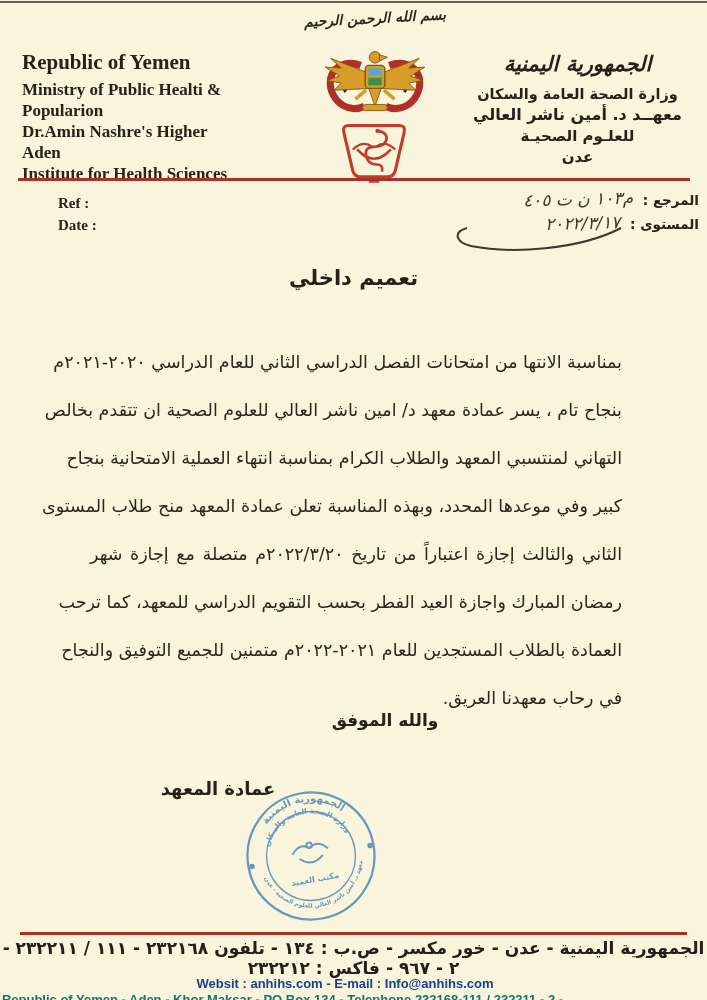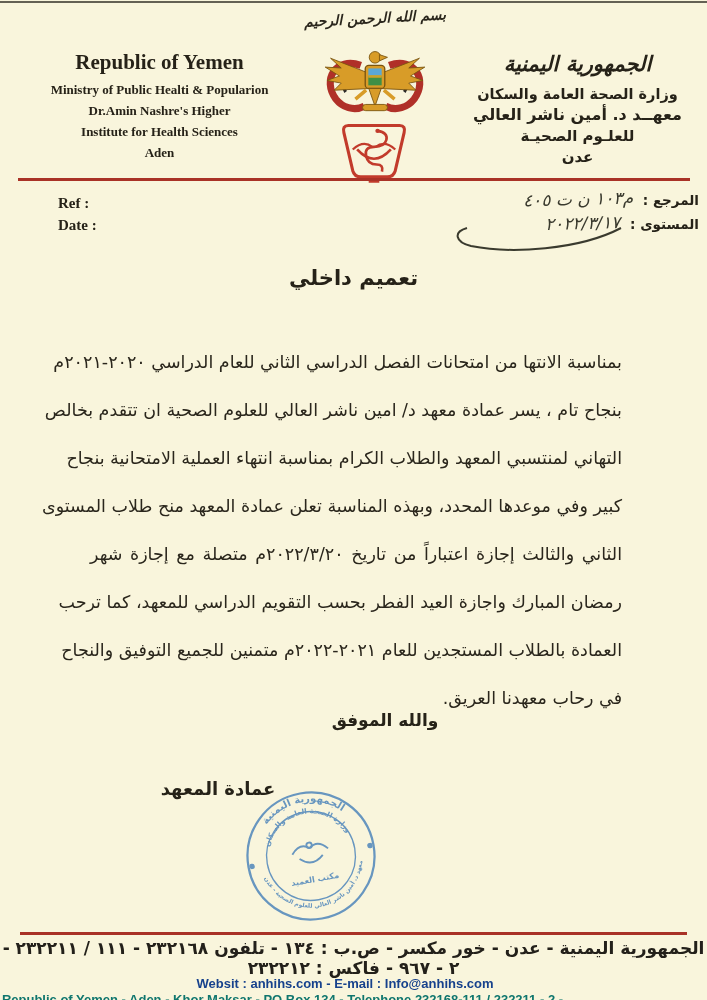--- a/index.html
+++ b/index.html
@@ -4,24 +4,24 @@
 <style>
   html,body{margin:0;padding:0;}
   .page{
     position:relative;width:707px;height:1000px;overflow:hidden;
     background:#f9f5dc;
     font-family:"DejaVu Sans",sans-serif;color:#262218;
   }
   .scan-line-top{position:absolute;top:1px;left:0;width:100%;height:2px;background:#4a463c;opacity:.85;}
 
   
-  .lh-english{position:absolute;left:22px;top:50px;width:275px;text-align:center;
+  .lh-english{position:absolute;left:22px;top:50px;width:275px;text-align:left;
     font-family:"Liberation Serif","DejaVu Serif",serif;font-weight:bold;}
   .lh-english .l1{font-size:21px;margin-bottom:4px;}
-  .lh-english .ln{font-size:13px;line-height:21px;}
+  .lh-english .ln{font-size:17px;line-height:21px;}
 
   .lh-center{position:absolute;left:265px;top:10px;width:220px;text-align:center;}
   .bismillah{font-size:14px;font-weight:bold;font-style:italic;transform:rotate(-3deg);color:#2b271d;}
   .eagle-wrap{position:absolute;left:310px;top:44px;width:130px;height:80px;}
   .logo-wrap{position:absolute;left:336px;top:122px;width:76px;height:62px;}
 
   .lh-arabic{position:absolute;right:12px;top:52px;width:235px;text-align:center;direction:rtl;font-weight:bold;}
   .lh-arabic .country{font-size:21px;font-style:italic;font-weight:800;margin-bottom:8px;}
   .lh-arabic .ministry{font-size:14.5px;line-height:20px;}
   .lh-arabic .inst1{font-size:16px;line-height:22px;}
@@ -68,22 +68,22 @@
 </head>
 <body>
 
 <div class="page">
   <div class="scan-line-top"></div>
 
   <div class="lh-english">
     <div class="l1">Republic of Yemen</div>
     <div class="ln">Ministry of Public Healti &amp; Popularion</div>
     <div class="ln">Dr.Amin Nashre's Higher</div>
+    <div class="ln">Aden</div>
     <div class="ln">Institute for Health Sciences</div>
-    <div class="ln">Aden</div>
   </div>
 
   <div class="lh-center">
     <div class="bismillah">بسم الله الرحمن الرحيم</div>
   </div>
 
   <div class="eagle-wrap">
     <svg width="130" height="80" viewBox="0 0 140 90">
 
       <g>

